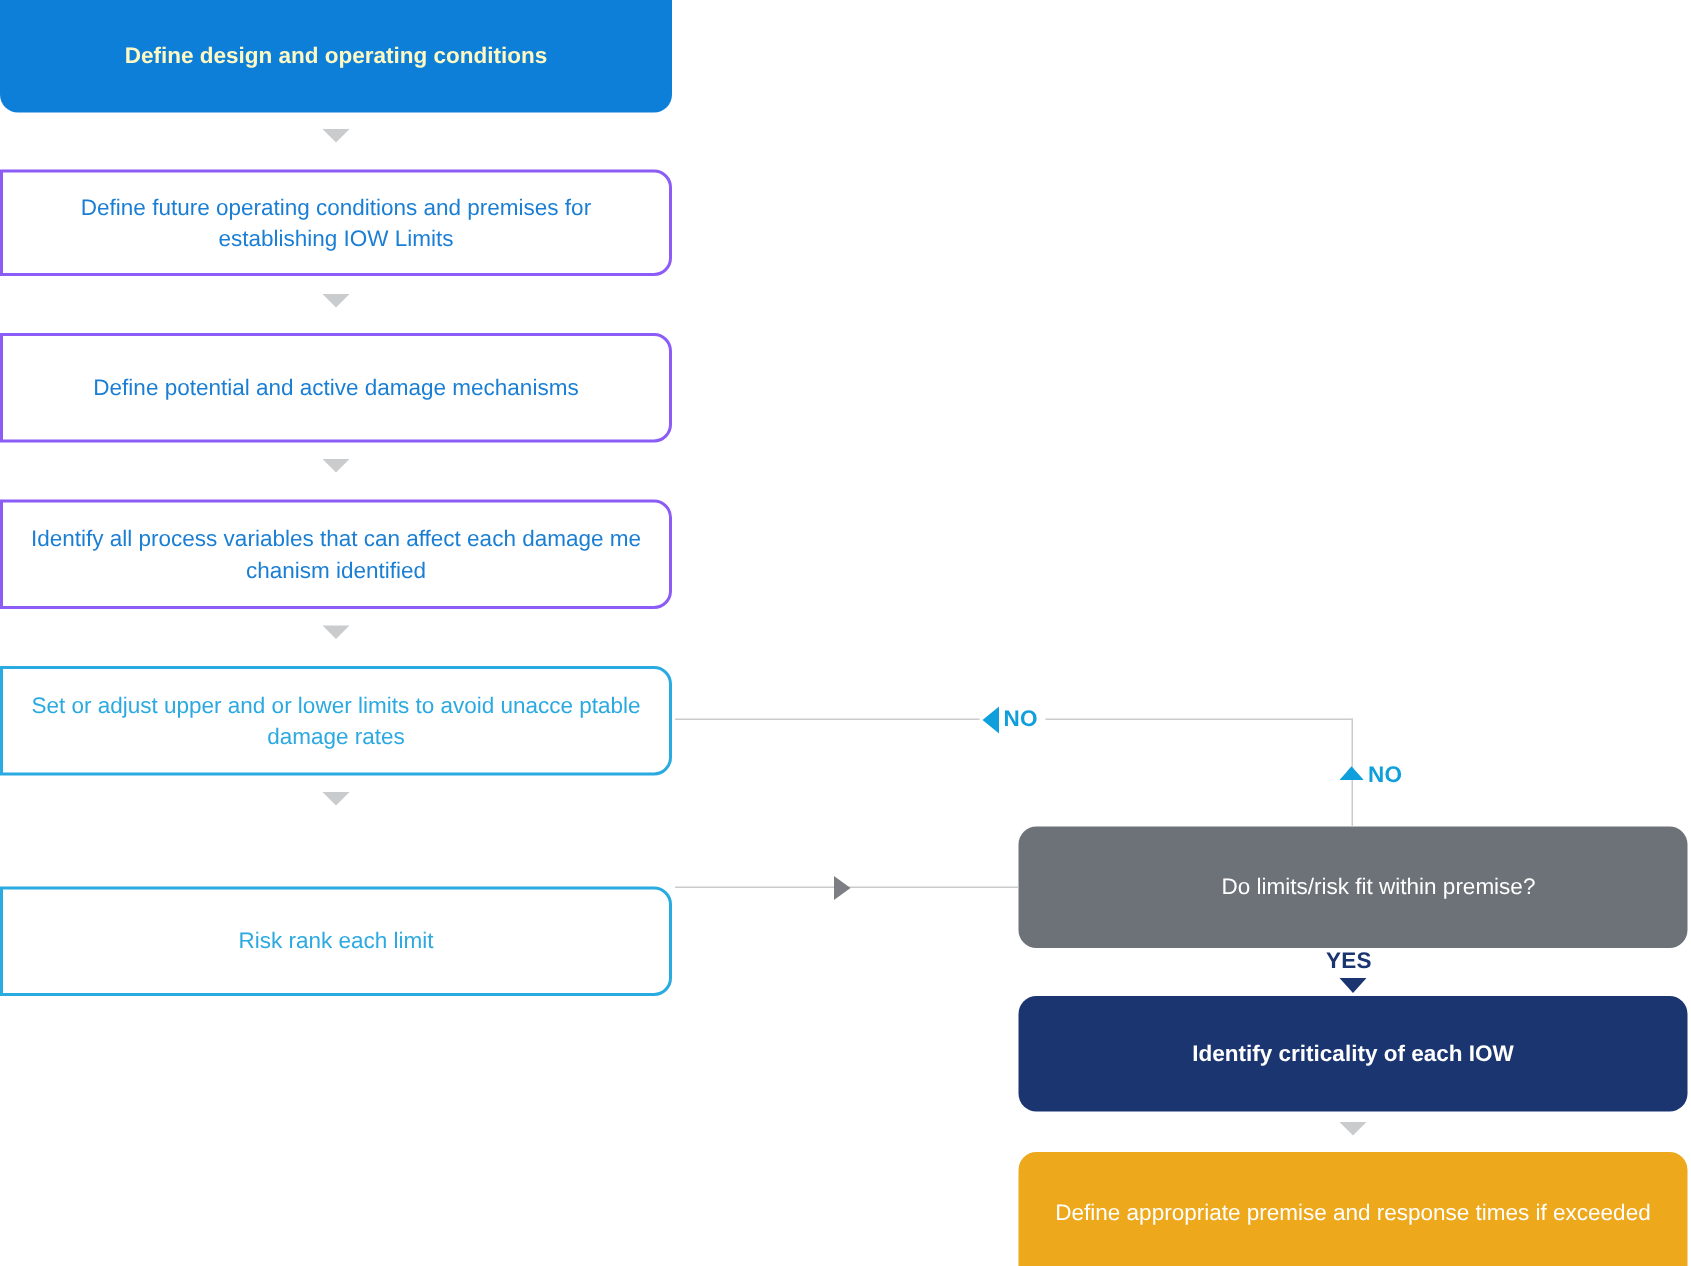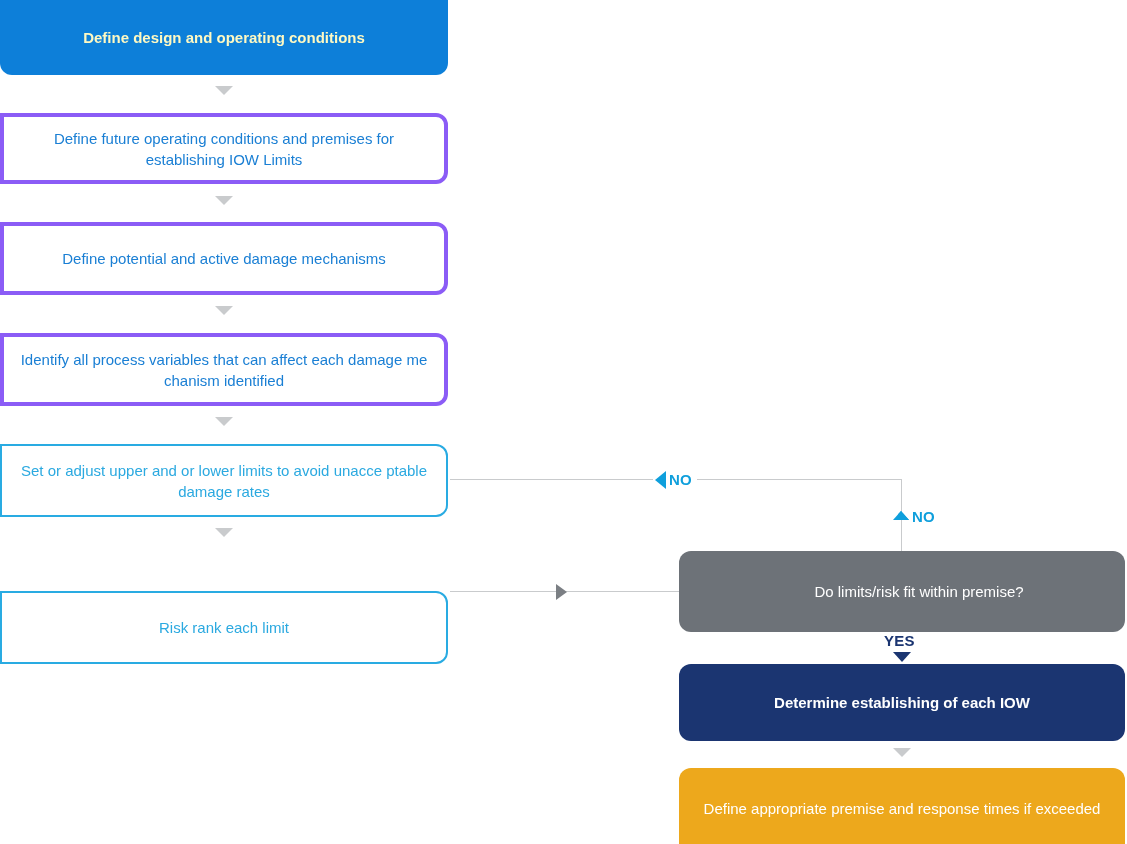--- a/index.html
+++ b/index.html
@@ -34,21 +34,21 @@
 
   .node.filled-blue {
     background: #0d7fd9;
     color: #fef9c3;
     font-weight: bold;
     border-radius: 0 0 12px 12px;
   }
   .node.outline-blue {
     background: #ffffff;
     color: #1a7fd4;
-    border: 4px solid #8b5cf6;
+    border: 2px solid #8b5cf6;
   }
   .node.outline-cyan {
     background: #ffffff;
     color: #2ba9e0;
     border: 2px solid #29abe2;
   }
   .node.filled-gray {
     background: #6d7278;
     color: #ffffff;
   }
@@ -171,21 +171,21 @@
   <div class="vtri-gray" style="left:215px; top:196px;"></div>
   <div class="vtri-gray" style="left:215px; top:306px;"></div>
   <div class="vtri-gray" style="left:215px; top:417px;"></div>
   <div class="vtri-gray" style="left:215px; top:528px;"></div>
 
   <div class="node filled-gray" style="left:679px; top:551px; width:446px; height:81px;padding-left:48px;">
     <span>Do limits/risk fit within premise?</span>
   </div>
 
   <div class="node filled-navy" style="left:679px; top:664px; width:446px; height:77px;">
-    <span>Determine establishing of each IOW</span>
+    <span>Identify criticality of each IOW</span>
   </div>
 
   <div class="node filled-orange" style="left:679px; top:768px; width:446px; height:80px;">
     <span>Define appropriate premise and response times if exceeded</span>
   </div>
 
   <div class="hline" style="left:450px; top:591px; width:229px;"></div>
   <div class="htri-gray" style="left:556px; top:584px;"></div>
 
   <div class="vline" style="left:901px; top:479px; height:72px;"></div>

